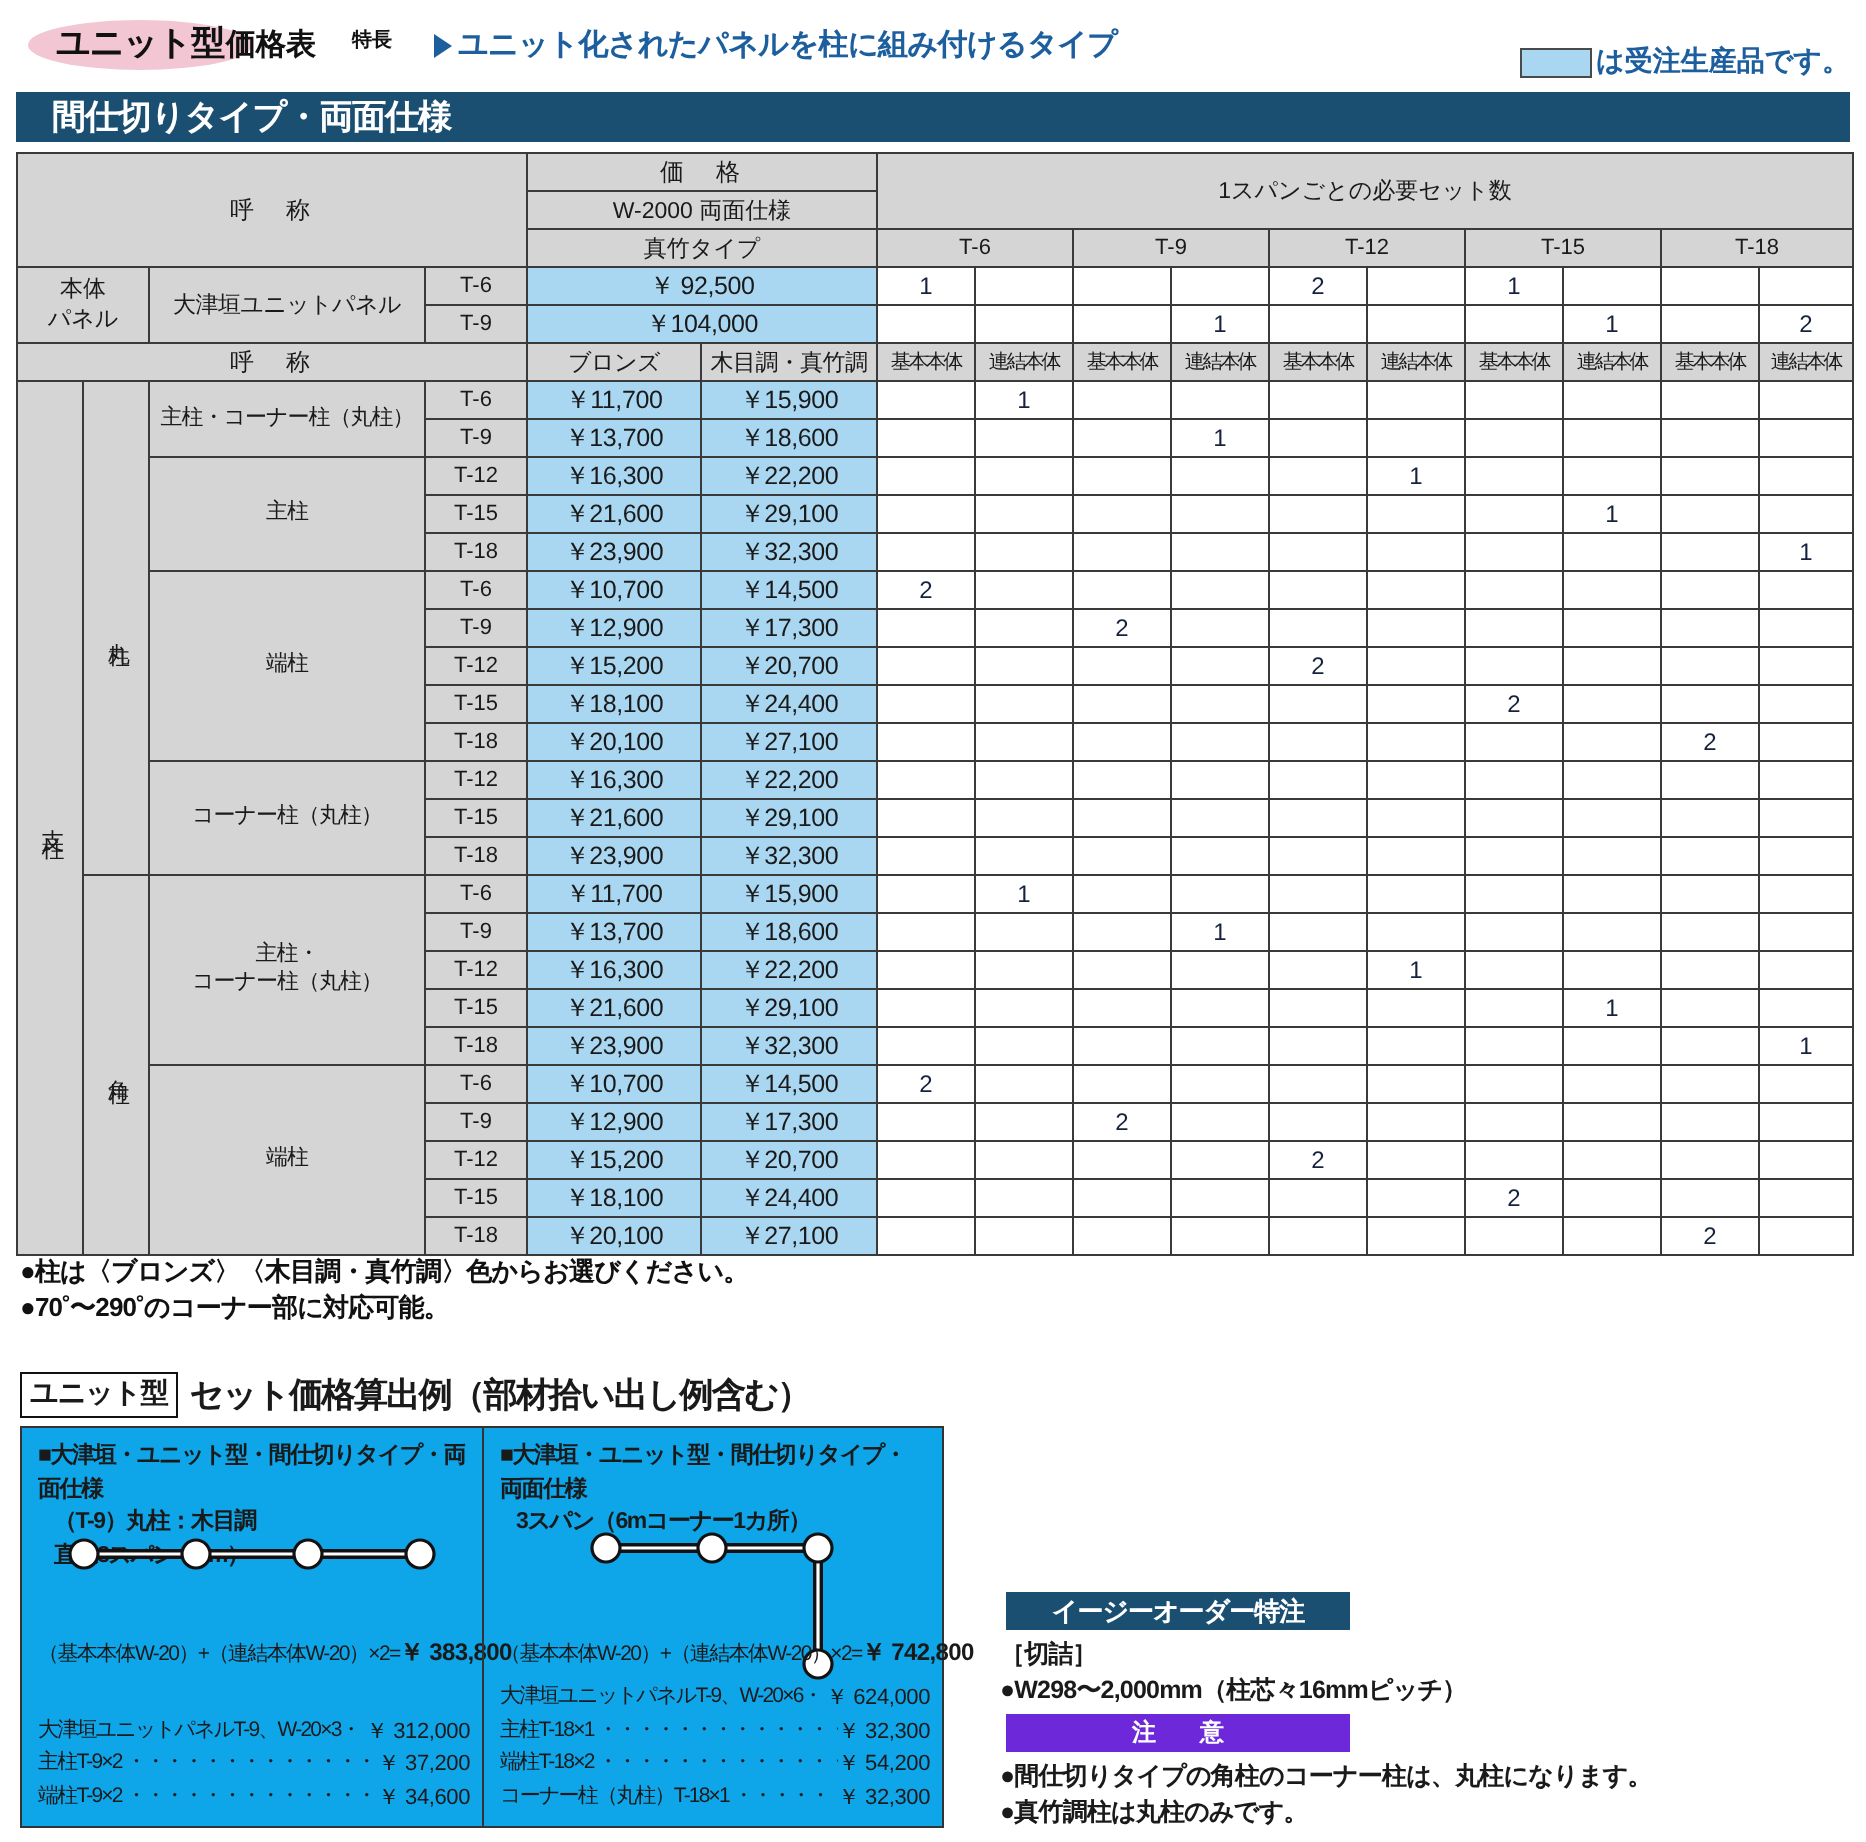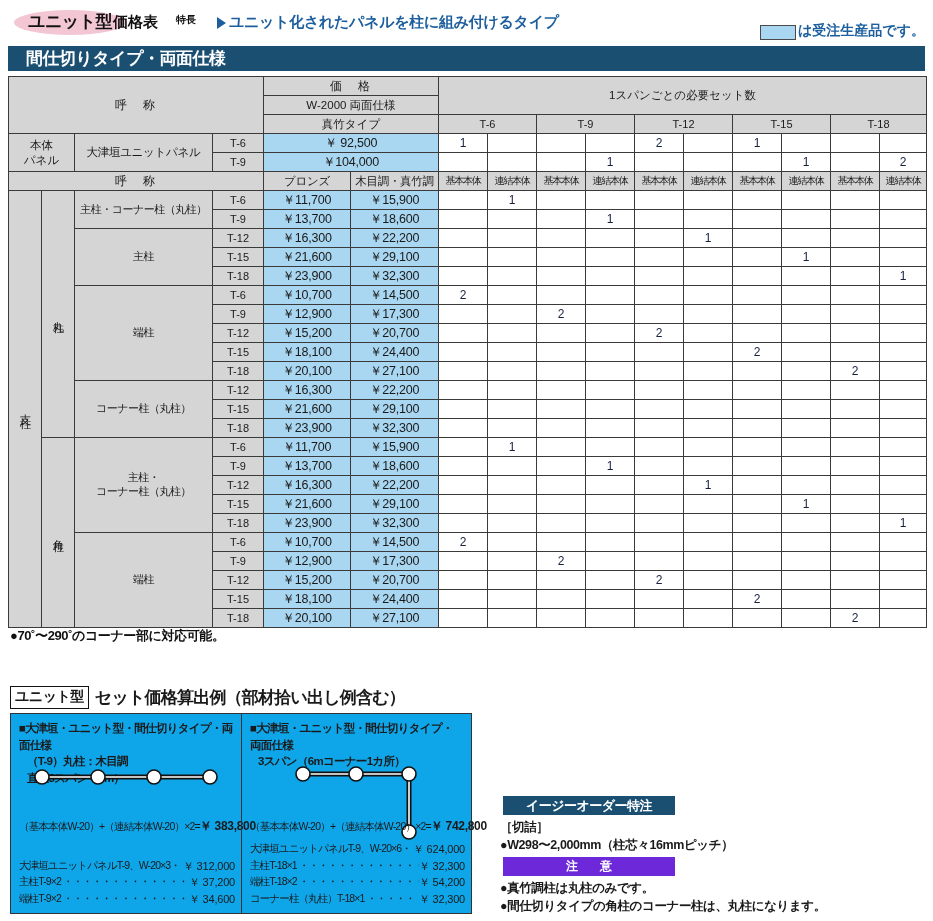--- a/index.html
+++ b/index.html
@@ -40,21 +40,21 @@
     border-top:6px solid transparent;border-bottom:6px solid transparent;
   }
   .topbar .t-desc {
     position:absolute; left:229px; top:5px;
     font-size:15px; font-weight:bold; color:#1d5f9e;
     letter-spacing:-0.3px;
   }
   .legend {
     position:absolute; right:8px; top:22px;
     font-size:14px; font-weight:bold; color:#1d5f9e;
-    display:flex; align-items:flex-end; gap:2px;
+    display:flex; align-items:center; gap:2px;
   }
   .legend .swatch {
     display:inline-block; width:36px; height:15px;
     background:#a9d6f0; border:1px solid #4a4a4a;
   }
 
   
   .banner {
     position:absolute; left:8px; top:46px; width:917px; height:25px;
     background:#1b4f72;
@@ -644,20 +644,21 @@
           <td class="white qty"></td>
           <td class="white qty"></td>
           <td class="white qty">2</td>
           <td class="white qty"></td>
         </tr>
       </tbody>
   </table>
 </div>
 
 <div class="notes">
+  <div>●柱は〈ブロンズ〉〈木目調・真竹調〉色からお選びください。</div>
   <div>●70˚〜290˚のコーナー部に対応可能。</div>
 </div>
 
 <div class="ex-title">
   <span class="tag">ユニット型</span>
   <span class="txt">セット価格算出例（部材拾い出し例含む）</span>
 </div>
 
 <div class="exbox">
 
@@ -734,15 +735,15 @@
 </div>
 
 <div class="eo-head">イージーオーダー特注</div>
 <div class="eo-body">
   <div>［切詰］</div>
   <div>●W298〜2,000mm（柱芯々16mmピッチ）</div>
 </div>
 
 <div class="caution-head">注　意</div>
 <div class="caution-body">
+  <div>●間仕切りタイプの角柱のコーナー柱は、丸柱になります。</div>
   <div>●真竹調柱は丸柱のみです。</div>
-  <div>●間仕切りタイプの角柱のコーナー柱は、丸柱になります。</div>
 </div>
 
 </body></html>

